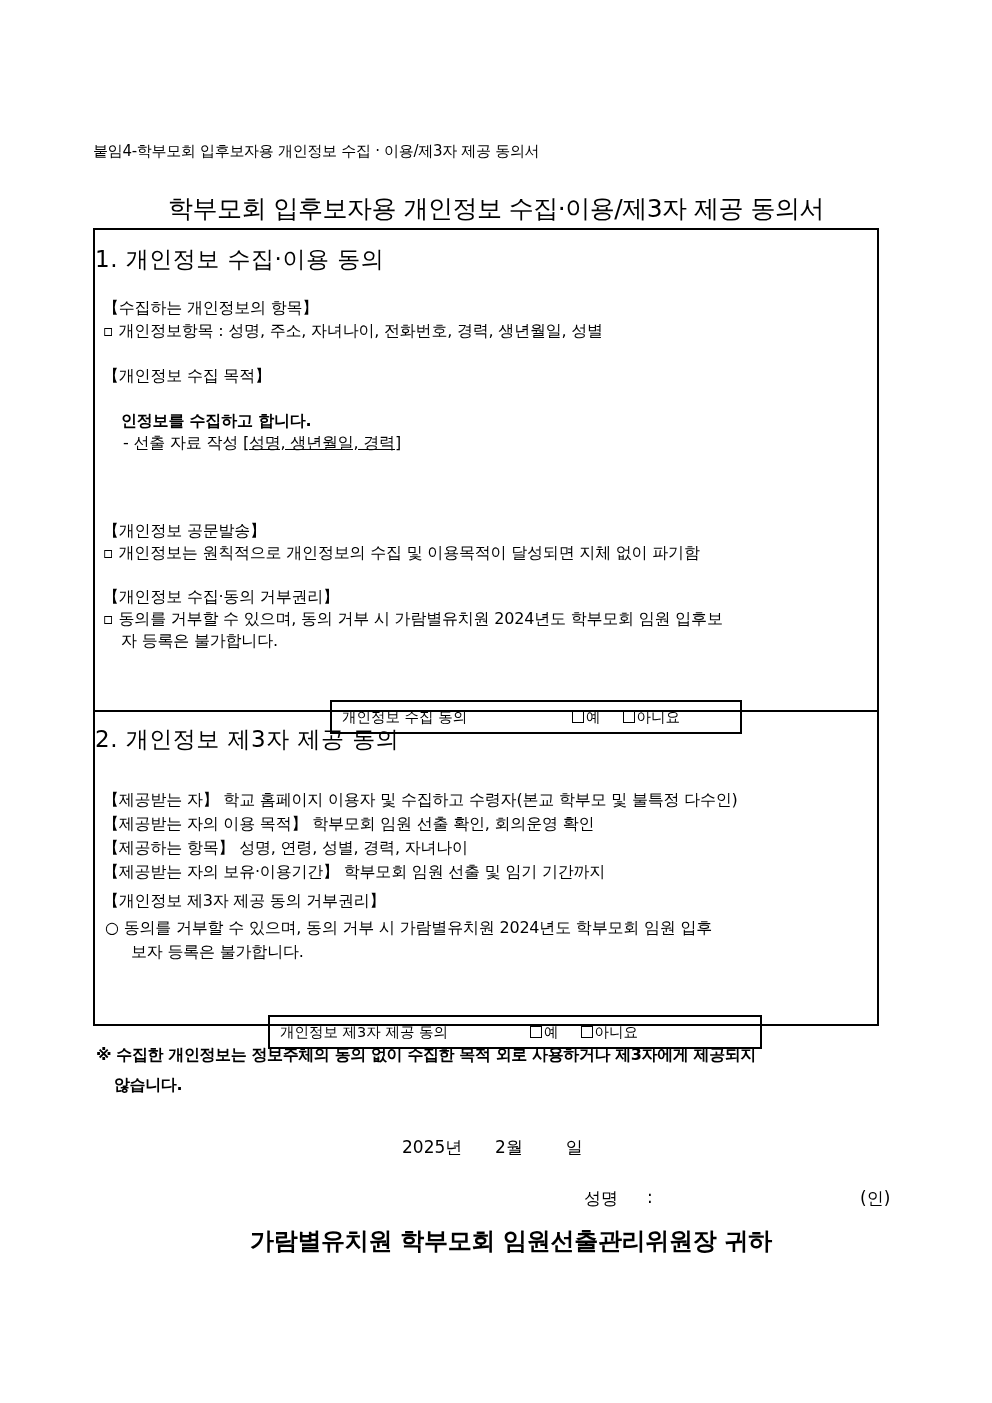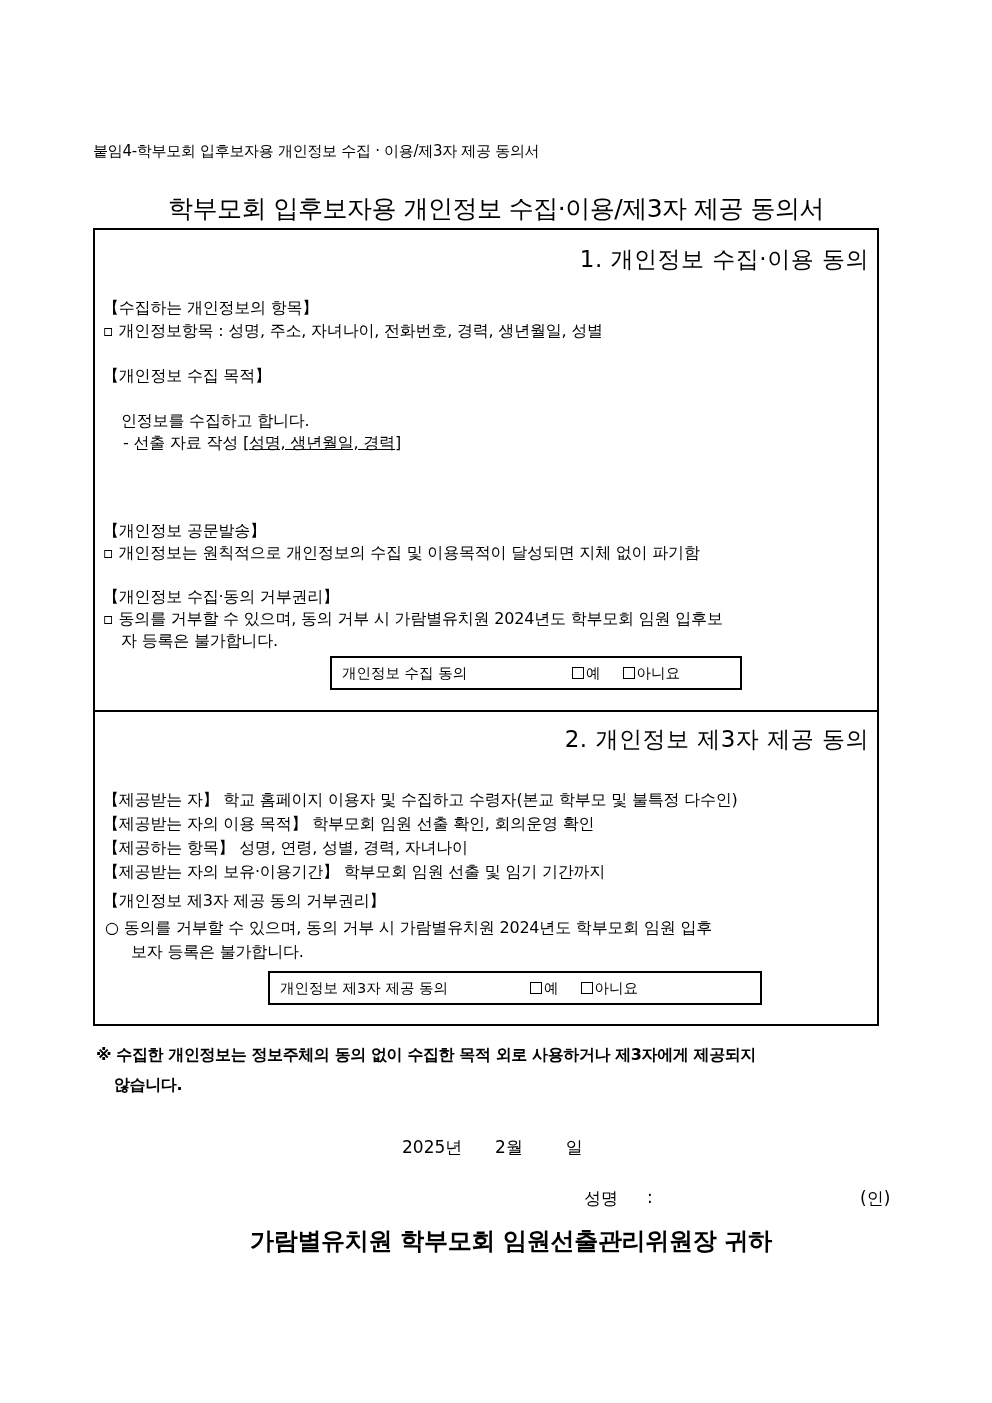--- a/index.html
+++ b/index.html
@@ -9,26 +9,26 @@
     color: #000;
   }
   .abs { position: absolute; white-space: nowrap; }
   .attach { left: 93px; top: 142px; font-size: 15px; letter-spacing: -0.3px; }
   .doc-title { left: 0; width: 992px; top: 192px; text-align: center; font-size: 25px; letter-spacing: -0.5px; }
   .outer-box {
     position: absolute; left: 93px; top: 228px; width: 782px; height: 794px;
     border: 2px solid #000;
   }
   .divider { position: absolute; left: 0; right: 0; top: 480px; border-top: 2px solid #000; }
-  .sec-title { position: absolute; left: 0; right: 8px; text-align: right; font-size: 23px; letter-spacing: 0.5px; }
+  .sec-title { position: absolute; left: 0; right: 16px; text-align: left; font-size: 23px; letter-spacing: 0.5px; }
   .line { position: absolute; left: 8px; font-size: 16px; white-space: nowrap; letter-spacing: -0.2px; }
   .ul { text-decoration: underline; }
   .consent-box {
     position: absolute; border: 2px solid #000; font-size: 14.5px;
-    display: flex; align-items: center; box-sizing: border-box;
+    display: flex; align-items: center; box-sizing: border-box; margin-top: 44px;
   }
   .cb { display: inline-block; width: 10px; height: 10px; border: 1px solid #000; margin-right: 2px; vertical-align: -1px; }
   .opt { display: inline-flex; align-items: center; cursor: pointer; }
   .note { left: 96px; font-size: 16px; font-weight: bold; letter-spacing: -0.4px; }
   .date { left: 402px; top: 1136px; font-size: 17px; }
   .sig { top: 1187px; font-size: 17px; }
   .addressee { left: 250px; top: 1225px; font-size: 24px; font-weight: bold; letter-spacing: -0.3px; }
 </style>
 </head>
 <body>
@@ -37,21 +37,21 @@
 <div class="abs doc-title">학부모회 입후보자용 개인정보 수집·이용/제3자 제공 동의서</div>
 
 <div class="outer-box">
 
   <div class="sec-title" style="top:14px;">1. 개인정보 수집·이용 동의</div>
 
   <div class="line" style="top:68px;">【수집하는 개인정보의 항목】</div>
   <div class="line" style="top:91px;">▫ 개인정보항목 : 성명, 주소, 자녀나이, 전화번호, 경력, 생년월일, 성별</div>
 
   <div class="line" style="top:136px;">【개인정보 수집 목적】</div>
-  <div class="line" style="top:181px; left:26px;">인정보를 수집하고 합니다.</div>
+  <div class="line" style="top:181px; left:26px;font-weight:bold;">인정보를 수집하고 합니다.</div>
   <div class="line" style="top:203px; left:28px;">
     <span>- 선출 자료 작성 </span><span class="ul">[성명, 생년월일, 경력]</span>
   </div>
 
   <div class="line" style="top:291px;">【개인정보 공문발송】</div>
   <div class="line" style="top:313px;">▫ 개인정보는 원칙적으로 개인정보의 수집 및 이용목적이 달성되면 지체 없이 파기함</div>
 
   <div class="line" style="top:357px;">【개인정보 수집·동의 거부권리】</div>
   <div class="line" style="top:379px;">▫ 동의를 거부할 수 있으며, 동의 거부 시 가람별유치원 2024년도 학부모회 임원 입후보</div>
   <div class="line" style="top:401px; left:26px;">자 등록은 불가합니다.</div>

